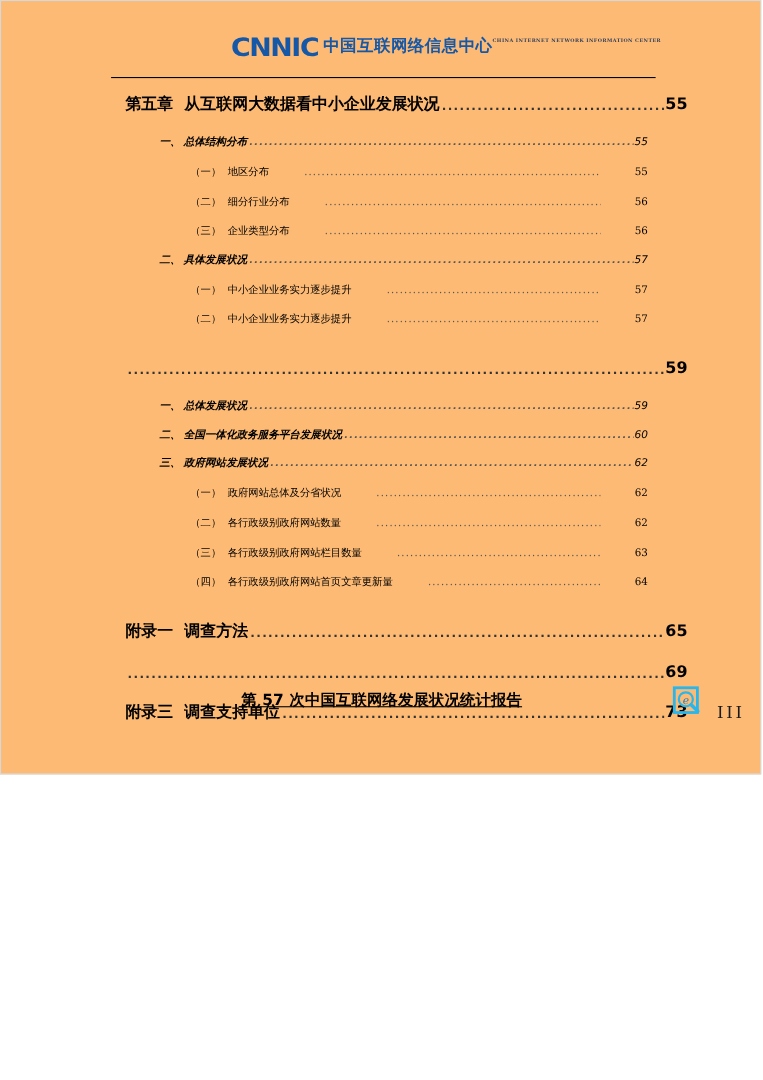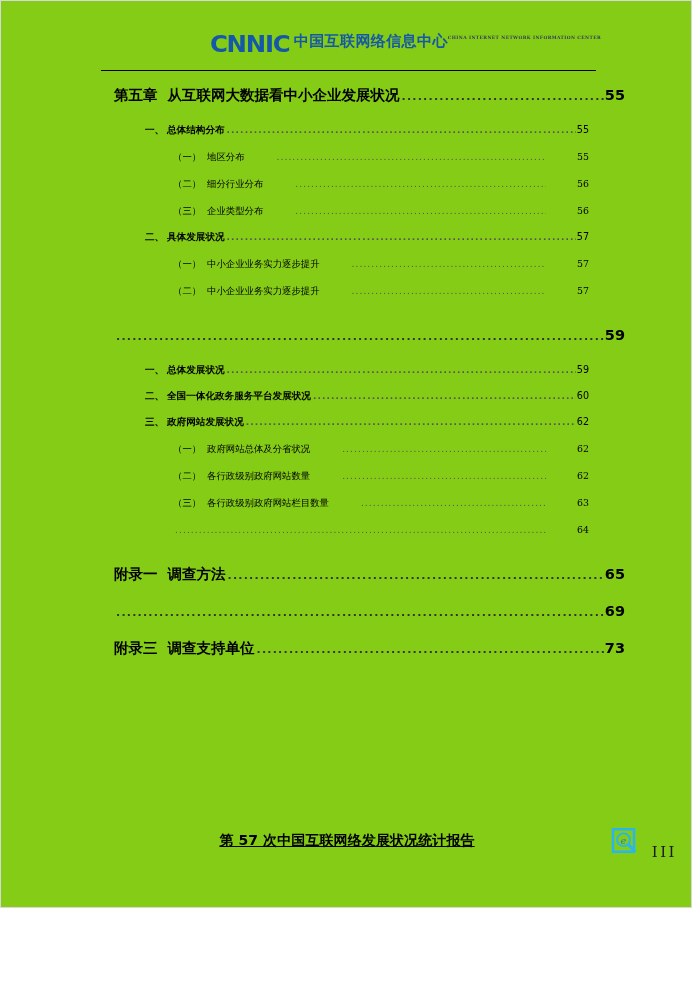--- a/index.html
+++ b/index.html
@@ -12,23 +12,23 @@
     height: 982px;
     font-family: "DejaVu Sans", "Liberation Sans", sans-serif;
     color: #000000;
     position: relative;
     overflow: hidden;
   }
   .page {
     position: absolute;
     left: 0; top: 0;
     width: 692px;
-    height: 908px;
+    height: 704px;
     border: 1px solid #d8d8d8;
-    background: #84cc16;
+    background: #fdba74;
     box-sizing: border-box;
   }
 
   
   .header {
     position: absolute;
     left: 0;
     top: 22px;
     width: 692px;
     height: 48px;
@@ -129,20 +129,21 @@
 
   
   .lvl2 {
     margin-left: 144px;
     margin-right: 104px;
     font-family: "DejaVu Sans", "Liberation Sans", sans-serif;
     font-weight: 700;
     font-size: 9.6px;
     line-height: 15px;
     color: #000000;
+    font-style: italic;
   }
   .lvl2 .pageno { font-size: 9.6px; font-weight: 400; }
   .lvl2 .num { display: inline-block; min-width: 22px; }
 
   
   .lvl3 {
     margin-left: 172px;
     margin-right: 104px;
     font-family: "DejaVu Serif", "Liberation Serif", serif;
     font-weight: 400;
@@ -333,20 +334,21 @@
 
     <div class="row lvl3">
       <span class="label"><span class="num">（三）</span><span>各行政级别政府网站栏目数量</span></span>
       <span class="leader">....................................................................................................................................</span>
       <span class="pageno">63</span>
     </div>
 
     <div class="gap-item"></div>
 
     <div class="row lvl3">
+      <span class="label"><span class="num">（四）</span><span>各行政级别政府网站首页文章更新量</span></span>
       <span class="leader">....................................................................................................................................</span>
       <span class="pageno">64</span>
     </div>
 
     <div class="gap-big"></div>
 
     <div class="row lvl1">
       <span class="label"><span>附录一</span>&nbsp;&nbsp;<span>调查方法</span></span>
       <span class="leader">....................................................................................................................................</span>
       <span class="pageno">65</span>

